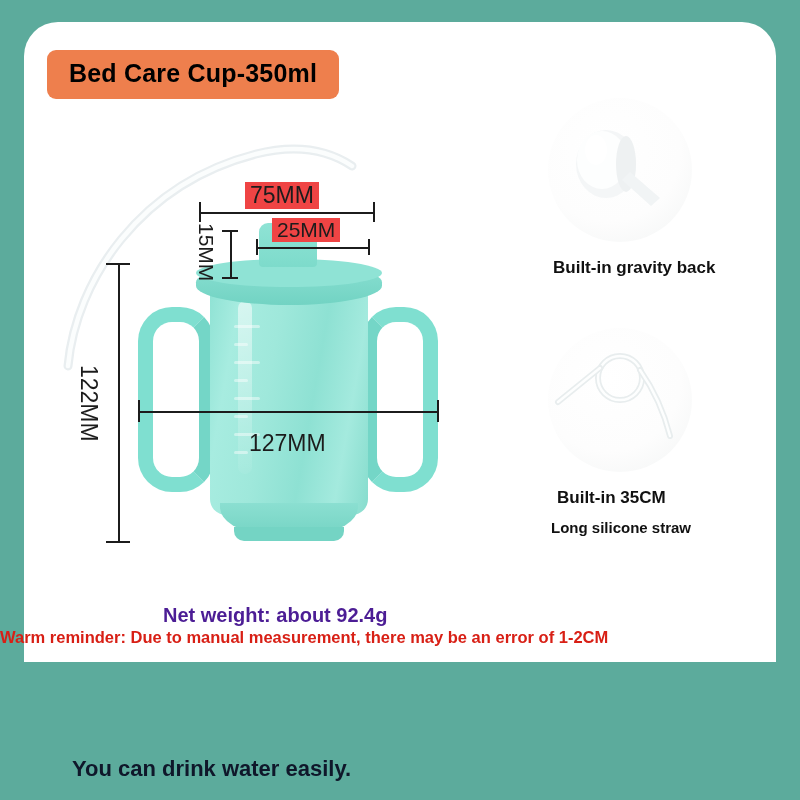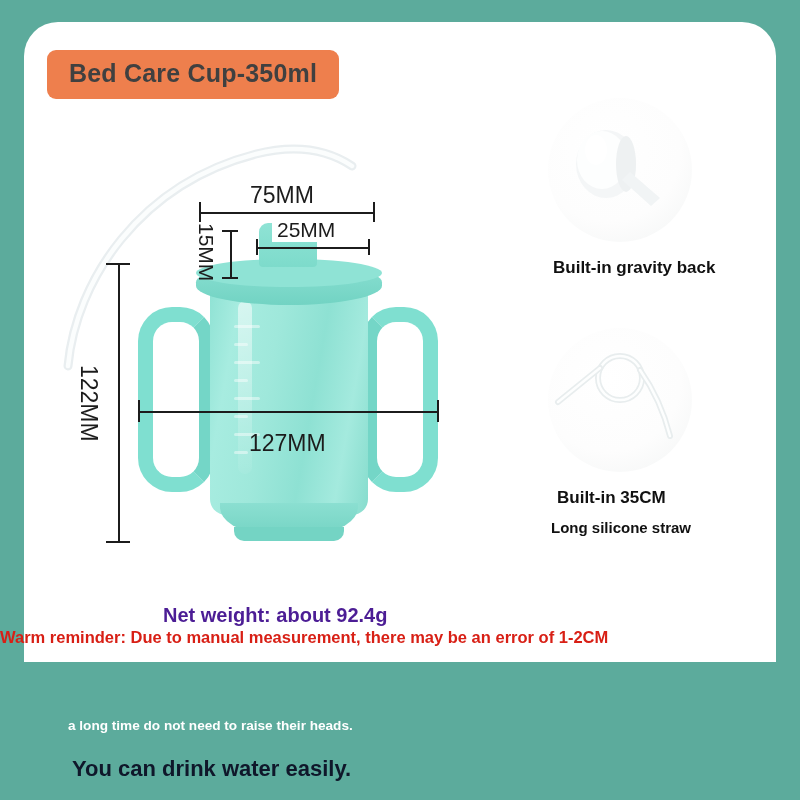--- a/index.html
+++ b/index.html
@@ -23,21 +23,21 @@
     border-top-right-radius: 34px;
   }
 
   
   #title-banner {
     position: absolute;
     left: 47px; top: 50px;
     padding: 9px 22px 11px 22px;
     background: #ee7f4d;
     border-radius: 9px;
-    color: #404040;
+    color: #000000;
     font-size: 25px;
     font-weight: bold;
     letter-spacing: .2px;
     white-space: nowrap;
   }
 
   
   #product-stage {
     position: absolute;
     left: 60px; top: 120px;
@@ -127,21 +127,21 @@
 
   
   .dim-line   { position: absolute; background: #1c1c1c; }
   .dim-h      { height: 1.6px; }
   .dim-v      { width: 1.6px; }
   .dim-cap    { position: absolute; width: 1.6px; background: #1c1c1c; }
   .dim-cap-h  { position: absolute; height: 1.6px; background: #1c1c1c; }
   .dim-label  {
     position: absolute;
     font-size: 23px; color: #1c1c1c;
-    background: #ffffff; padding: 0 5px;
+    background: #ef4444; padding: 0 5px;
     white-space: nowrap;
   }
   .dim-label.small { font-size: 21px; }
   .dim-label.vert {
     background: transparent;
     transform-origin: left top;
     transform: rotate(90deg);
   }
   .dim-label.on-cup { background: transparent; }
 
@@ -297,17 +297,16 @@
       <path d="M 92 42 C 106 62, 116 84, 122 108" fill="none" stroke="#e8edee" stroke-width="6" stroke-linecap="round"></path>
       <path d="M 92 42 C 106 62, 116 84, 122 108" fill="none" stroke="#fdfefe" stroke-width="2.5" stroke-linecap="round"></path>
     </svg>
   </div>
   <div class="detail-label" id="label-straw">Built-in 35CM</div>
   <div class="detail-sublabel" id="sublabel-straw">Long silicone straw</div>
 
   <div id="warning">Warm reminder: Due to manual measurement, there may be an error of 1-2CM</div>
 
   <div id="bullet-2">
-    <span class="l2">a long time do not need to raise their heads.</span>
   </div>
   <div id="tagline">You can drink water easily.</div>
 
 </div>
 
 </body></html>

